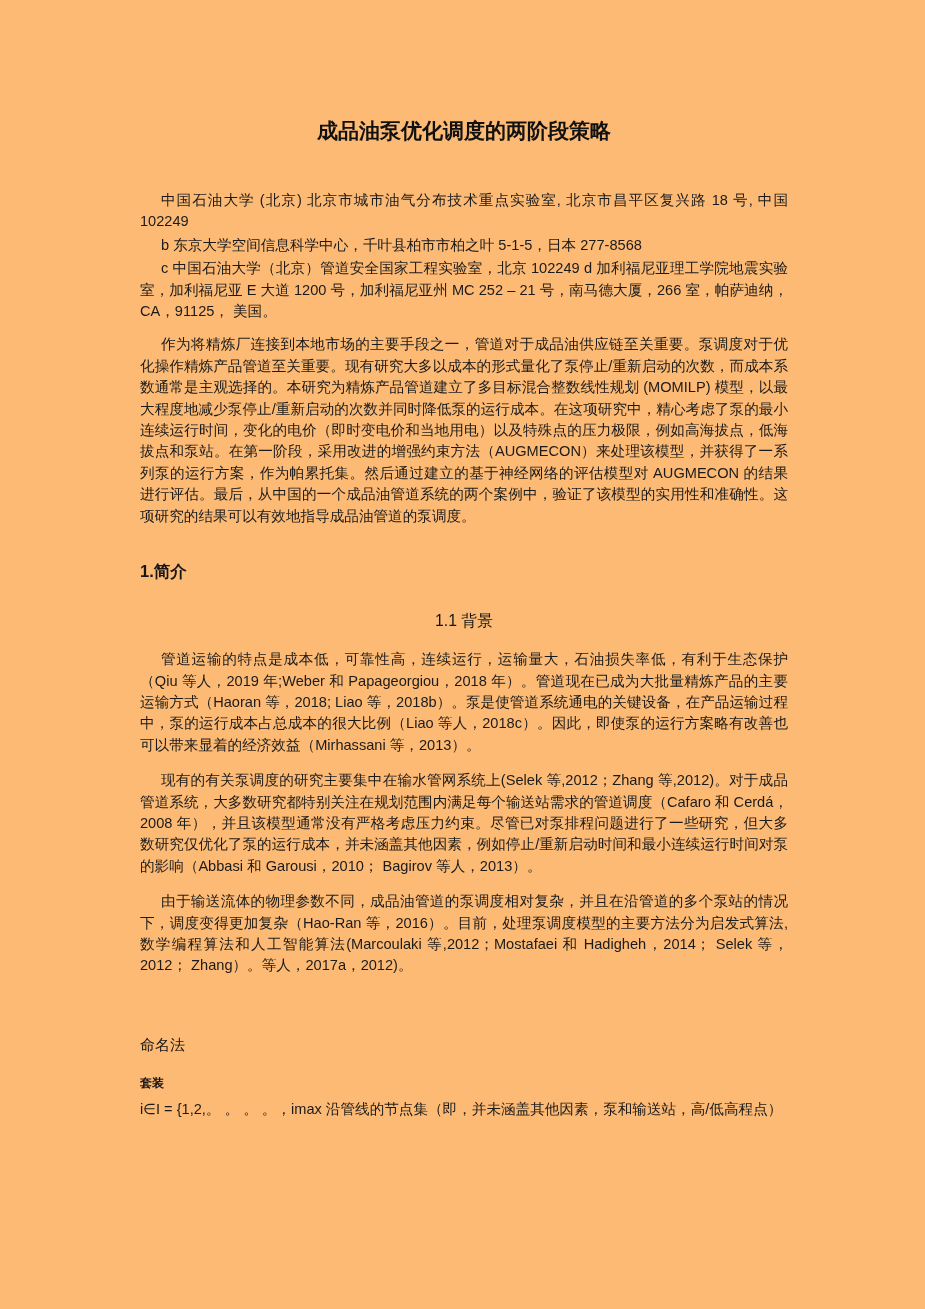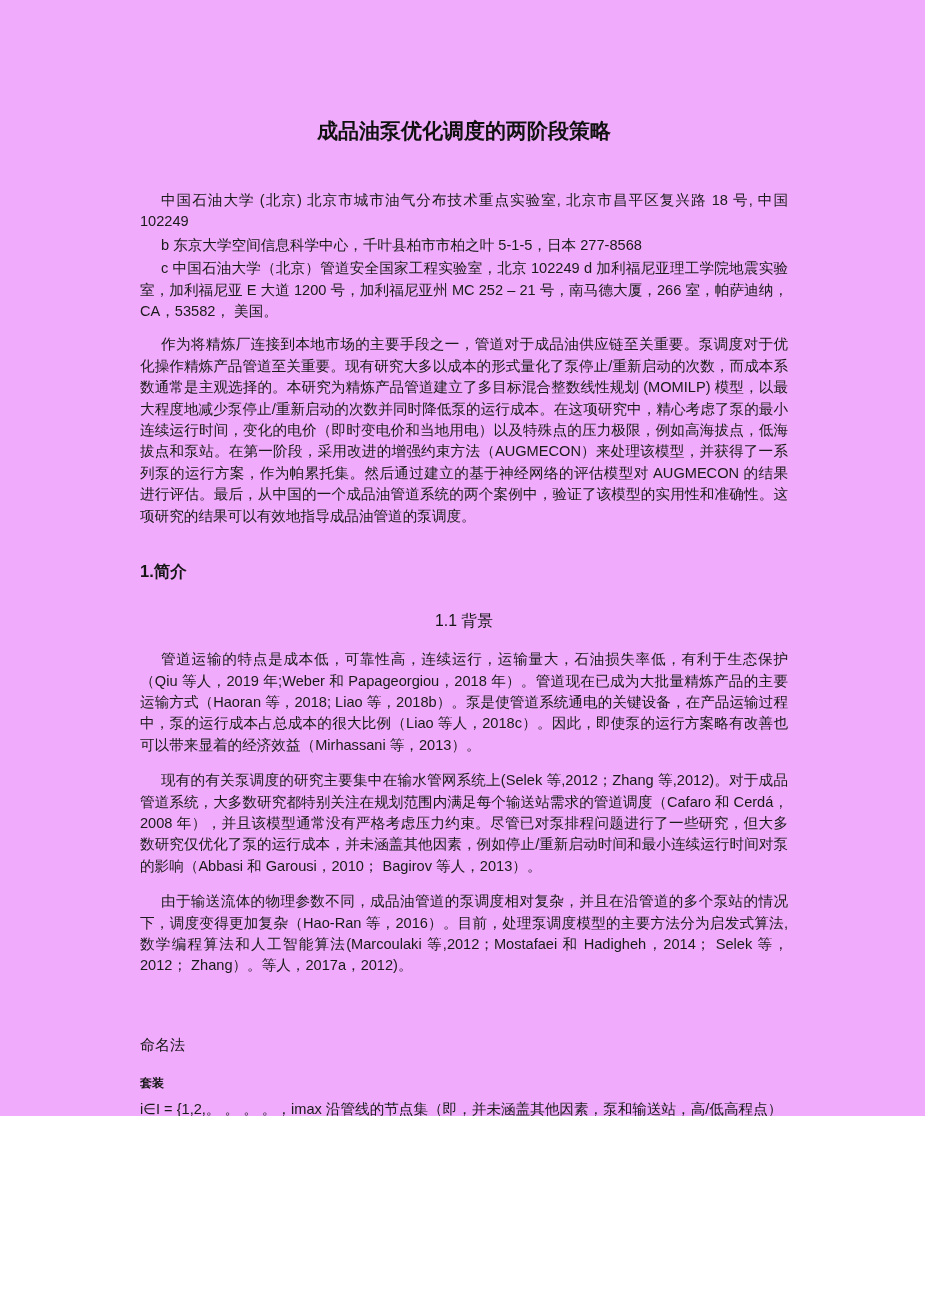--- a/index.html
+++ b/index.html
@@ -1,22 +1,22 @@
 <!DOCTYPE html>
 <html><head>
 <meta charset="utf-8">
 <style>
   * { margin: 0; padding: 0; box-sizing: border-box; }
   html, body { background: #ffffff; }
   .page {
     position: relative;
     width: 925px;
-    height: 1116px;
+    height: 1309px;
     margin: 0 auto;
-    background: #f0abfc;
+    background: #fdba74;
     padding: 116px 137px 0 140px;
     font-family: "Liberation Sans", "DejaVu Sans", sans-serif;
     color: #1b1b1b;
     font-size: 14.6px;
     line-height: 21.4px;
     text-align: justify;
     overflow: hidden;
   }
   .doc-title {
     text-align: center;
@@ -81,21 +81,21 @@
 <body>
 
 <div class="page">
 
   <h1 class="doc-title">成品油泵优化调度的两阶段策略</h1>
 
   <p class="affil first">中国石油大学 (北京) 北京市城市油气分布技术重点实验室, 北京市昌平区复兴路 18 号, 中国 102249</p>
 
   <p class="affil">b 东京大学空间信息科学中心，千叶县柏市市柏之叶 5-1-5，日本 277-8568</p>
 
-  <p class="affil">c 中国石油大学（北京）管道安全国家工程实验室，北京 102249 d 加利福尼亚理工学院地震实验室，加利福尼亚 E 大道 1200 号，加利福尼亚州 MC 252 – 21 号，南马德大厦，266 室，帕萨迪纳，CA，53582，  美国。</p>
+  <p class="affil">c 中国石油大学（北京）管道安全国家工程实验室，北京 102249 d 加利福尼亚理工学院地震实验室，加利福尼亚 E 大道 1200 号，加利福尼亚州 MC 252 – 21 号，南马德大厦，266 室，帕萨迪纳，CA，91125，  美国。</p>
 
   <p class="abstract">作为将精炼厂连接到本地市场的主要手段之一，管道对于成品油供应链至关重要。泵调度对于优化操作精炼产品管道至关重要。现有研究大多以成本的形式量化了泵停止/重新启动的次数，而成本系数通常是主观选择的。本研究为精炼产品管道建立了多目标混合整数线性规划 (MOMILP) 模型，以最大程度地减少泵停止/重新启动的次数并同时降低泵的运行成本。在这项研究中，精心考虑了泵的最小连续运行时间，变化的电价（即时变电价和当地用电）以及特殊点的压力极限，例如高海拔点，低海拔点和泵站。在第一阶段，采用改进的增强约束方法（AUGMECON）来处理该模型，并获得了一系列泵的运行方案，作为帕累托集。然后通过建立的基于神经网络的评估模型对 AUGMECON 的结果进行评估。最后，从中国的一个成品油管道系统的两个案例中，验证了该模型的实用性和准确性。这项研究的结果可以有效地指导成品油管道的泵调度。</p>
 
   <h2 class="sec-heading">1.简介</h2>
 
   <h3 class="subsec-heading">1.1 背景</h3>
 
   <p class="body-para first-of-section">管道运输的特点是成本低，可靠性高，连续运行，运输量大，石油损失率低，有利于生态保护（Qiu 等人，2019 年;Weber 和 Papageorgiou，2018 年）。管道现在已成为大批量精炼产品的主要运输方式（Haoran 等，2018; Liao 等，2018b）。泵是使管道系统通电的关键设备，在产品运输过程中，泵的运行成本占总成本的很大比例（Liao 等人，2018c）。因此，即使泵的运行方案略有改善也可以带来显着的经济效益（Mirhassani 等，2013）。</p>
 
   <p class="body-para">现有的有关泵调度的研究主要集中在输水管网系统上(Selek 等,2012；Zhang 等,2012)。对于成品管道系统，大多数研究都特别关注在规划范围内满足每个输送站需求的管道调度（Cafaro 和 Cerdá，2008 年），并且该模型通常没有严格考虑压力约束。尽管已对泵排程问题进行了一些研究，但大多数研究仅优化了泵的运行成本，并未涵盖其他因素，例如停止/重新启动时间和最小连续运行时间对泵的影响（Abbasi 和 Garousi，2010；  Bagirov 等人，2013）。</p>

